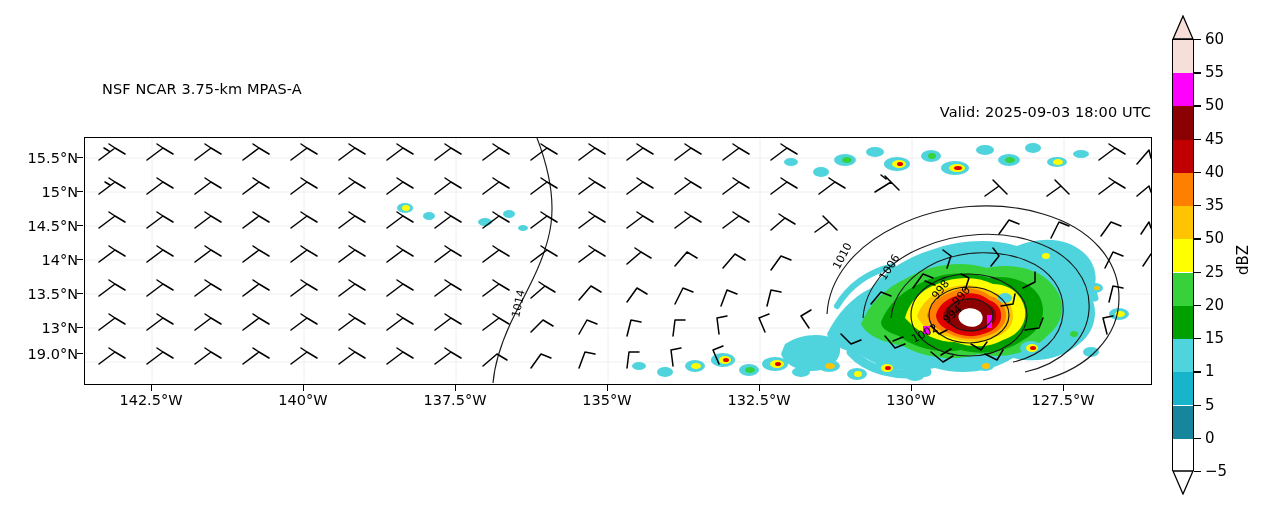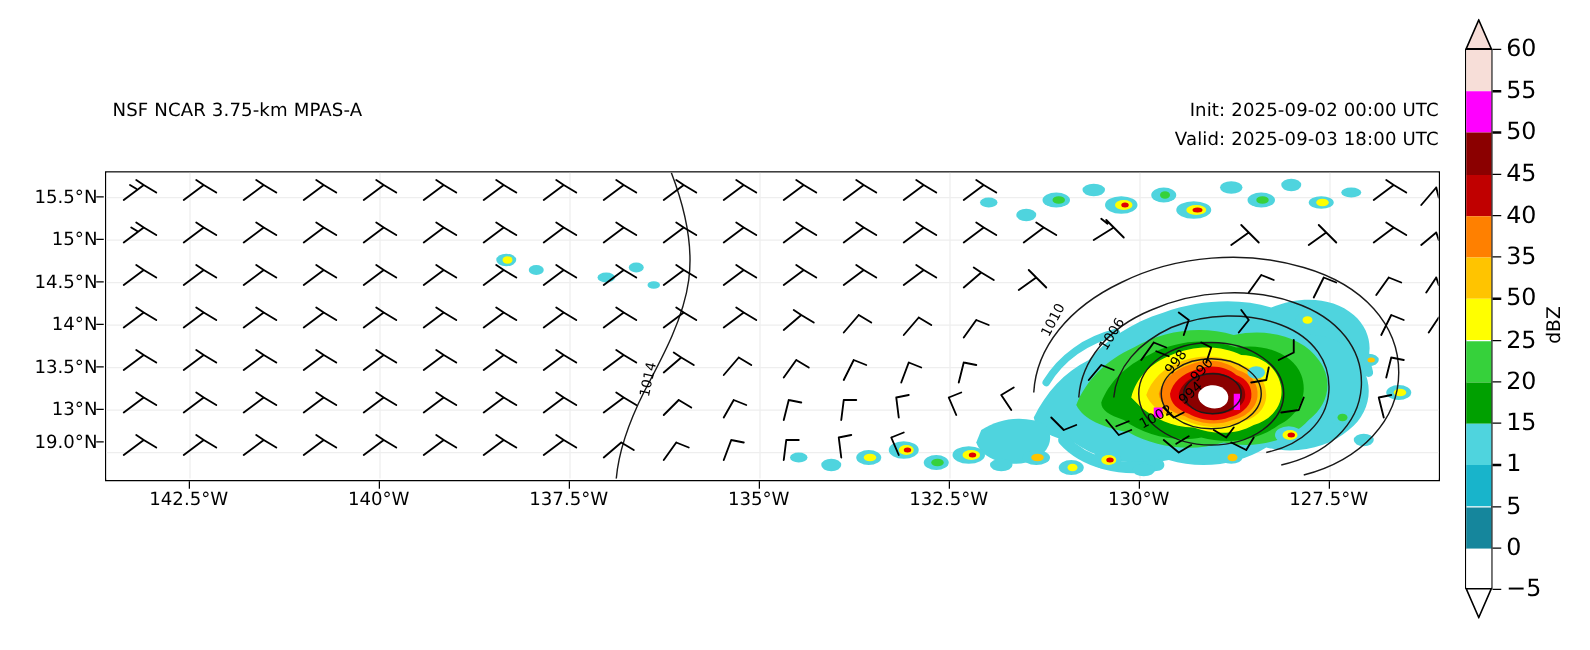--- a/index.html
+++ b/index.html
@@ -2,21 +2,21 @@
 <html><head>
 <meta charset="utf-8">
 <style>
   html,body{margin:0;padding:0;}
   body{width:1272px;height:520px;background:#ffffff;
        font-family:"DejaVu Sans","Liberation Sans",sans-serif;
        overflow:hidden;position:relative;}
   #fig{position:absolute;left:0;top:0;width:1272px;height:520px;}
 
   
-  .hdr{position:absolute;font-size:14.5px;color:#000;white-space:nowrap;letter-spacing:.1px;}
+  .hdr{position:absolute;font-size:14.5px;color:#000;white-space:nowrap;letter-spacing:.1px;margin-left:12px;}
   #title-line1{left:90px;top:81px;}
   #title-line2{left:90px;top:104px;}
   #init-line{right:121px;top:81px;text-align:right;}
   #valid-line{right:121px;top:104px;text-align:right;}
 
   
   #plot{position:absolute;left:84px;top:137px;width:1068px;height:248px;
         border:1.6px solid #000;box-sizing:border-box;overflow:hidden;background:#fff;}
   #plot-inner{position:absolute;left:0;top:0;width:1066px;height:245px;}
 
@@ -29,34 +29,33 @@
   .tickmark-x{position:absolute;top:385px;width:1.4px;height:6px;background:#000;}
 
   
   #cbar-wrap{position:absolute;left:1172px;top:15px;width:24px;height:480px;}
   #cbar-body{position:absolute;left:0;top:24px;width:22px;height:432px;
              border:1.3px solid #000;box-sizing:border-box;}
   .cband{position:absolute;left:0;width:100%;}
   #cbar-top-arrow{position:absolute;left:0;top:0;width:22px;height:25px;}
   #cbar-bot-arrow{position:absolute;left:0;top:455px;width:22px;height:25px;}
   .ctick{position:absolute;left:22px;width:7px;height:1.4px;background:#000;}
-  .clabel{position:absolute;left:33px;font-size:19px;color:#000;white-space:nowrap;
+  .clabel{position:absolute;left:33px;font-size:15px;color:#000;white-space:nowrap;
           transform:translateY(-50%);}
   #cbar-title{position:absolute;left:1234px;top:260px;font-size:15px;color:#000;
               transform:rotate(-90deg) translate(-50%,0);transform-origin:left top;
               white-space:nowrap;}
   svg{display:block;}
 </style>
 </head>
 <body>
 
 <div id="fig">
 
   <div class="hdr" id="title-line1">NSF NCAR 3.75-km MPAS-A</div>
-  <div class="hdr" id="init-line">Init: 2025-09-02 00:00 UTC</div>
   <div class="hdr" id="valid-line">Valid: 2025-09-03 18:00 UTC</div>
 
   <div id="plot">
     <div id="plot-inner">
 
       <svg width="1066" height="245" viewBox="0 0 1066 245">
         <defs>
           <clipPath id="axclip">
               <rect x="0" y="0" width="1066" height="245"></rect>
             </clipPath>

